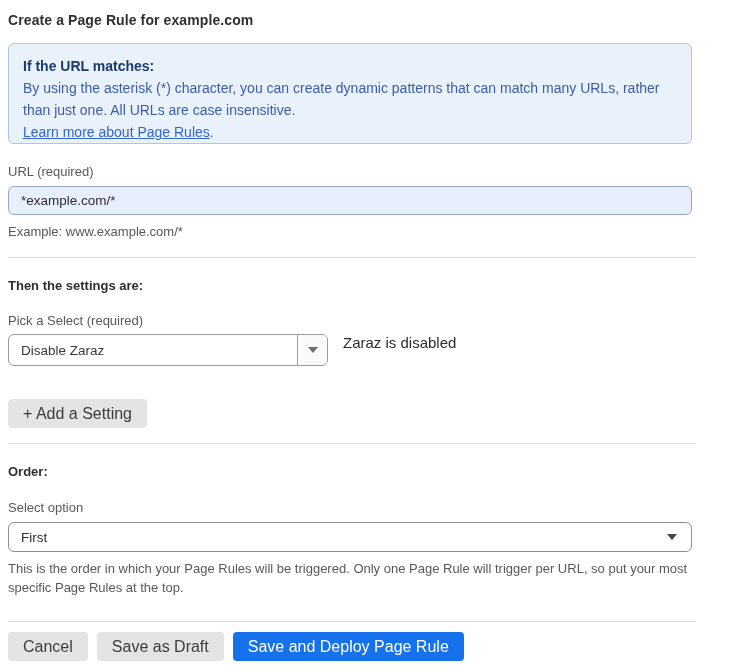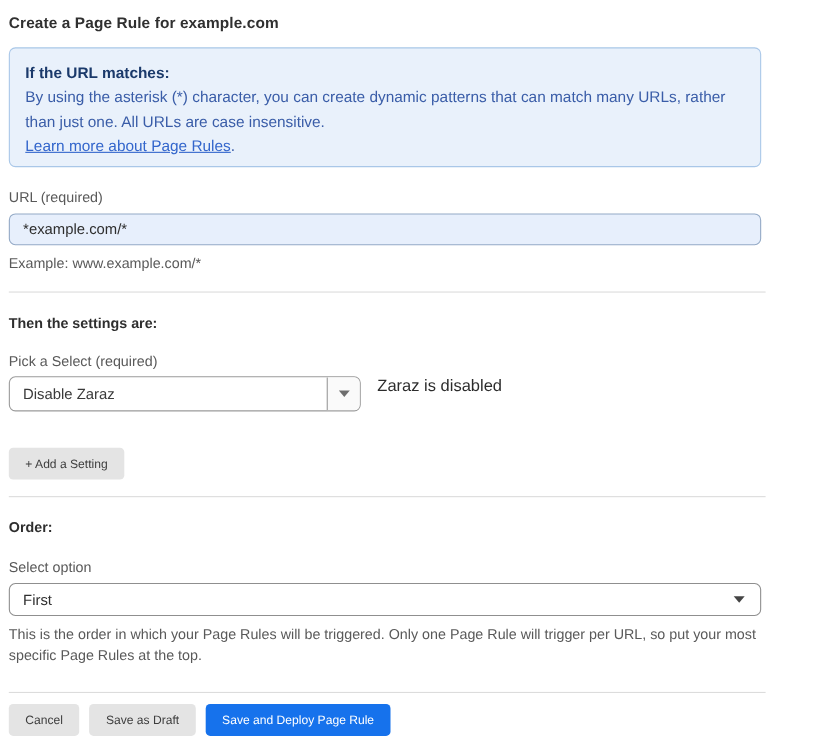--- a/index.html
+++ b/index.html
@@ -23,21 +23,21 @@
     font-weight: bold;
     color: #303030;
     letter-spacing: 0.1px;
     margin-top: 2px;
   }
   .info-box {
     margin-top: 15px;
     background: #e9f1fb;
     border: 1px solid #a9c7e8;
     border-radius: 6px;
-    padding: 11px 14px 8px 14px;
+    padding: 11px 14px 0 14px;
     width: 684px;
   }
   .info-box .info-heading {
     font-weight: bold;
     color: #1b3a6b;
     font-size: 14px;
     line-height: 22px;
   }
   .info-box .info-body {
     color: #3a5da8;
@@ -135,21 +135,21 @@
     font-size: 15px;
     color: #2c2c2c;
   }
   .btn {
     display: inline-flex;
     align-items: center;
     justify-content: center;
     height: 29px;
     border: none;
     border-radius: 4px;
-    font-size: 11px;
+    font-size: 16px;
     font-family: "Liberation Sans", "DejaVu Sans", sans-serif;
     cursor: pointer;
     padding: 0 15px;
   }
   .btn-gray {
     background: #e4e4e4;
     color: #3d3d3d;
   }
   .btn-primary {
     background: #1672ec;

